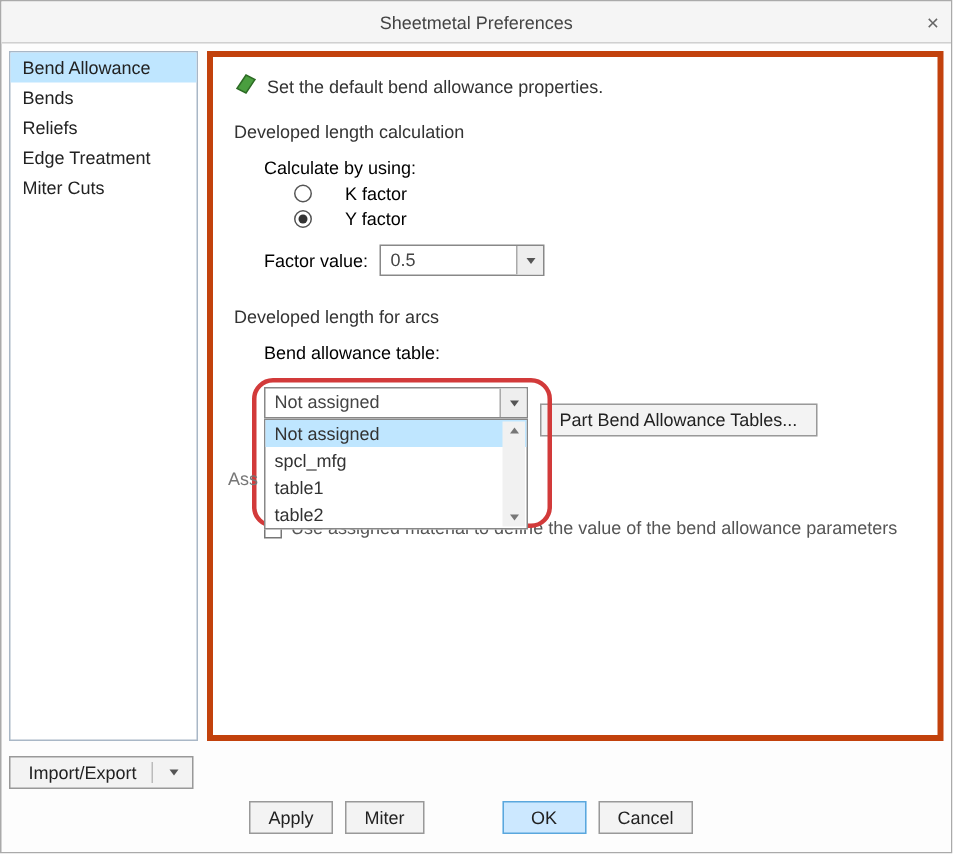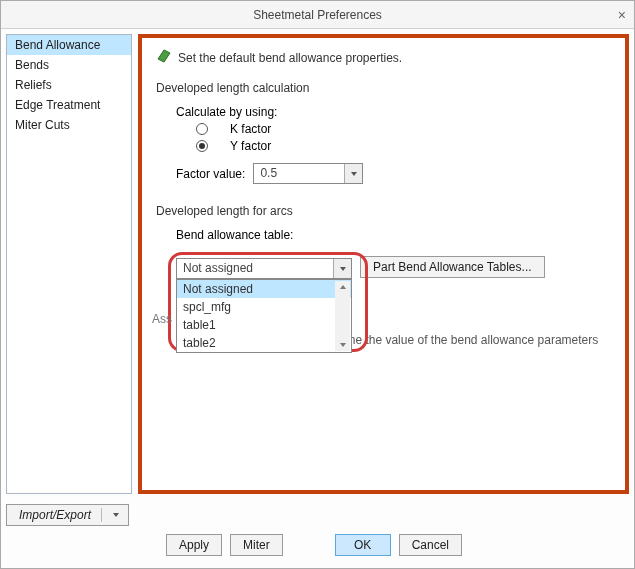--- a/index.html
+++ b/index.html
@@ -24,21 +24,21 @@
   .combo { display:flex; border:1px solid #888; background:#fff; height:21px; }
   .combo .combo-text { flex:1; padding:2px 6px; color:#444; }
   .combo .combo-btn { width:18px; border-left:1px solid #aaa; display:flex; align-items:center; justify-content:center; background:#eee; }
   .combo .combo-btn svg { width:8px; height:8px; }
   .btn { border:1px solid #999; background:#f3f3f3; padding:3px 12px; cursor:default; color:#222; }
   .btn.primary { background:#cce8ff; border-color:#5aa7dd; }
   .btn.dd { display:flex; align-items:center; gap:10px; padding:3px 8px 3px 12px; }
   .btn.dd .sep { width:1px; height:14px; background:#bbb; }
   .footer { padding:5px 12px 12px 5px; }
   .footer-row { display:flex; justify-content:center; gap:8px; margin-top:8px; }
-  .ie-row { margin-bottom:4px;font-style:italic; }
+  .ie-row { margin-bottom:4px; }
   .checkbox { width:12px; height:12px; border:1px solid #777; display:inline-block; vertical-align:middle; margin-right:6px; }
   .cb-row { color:#555; }
 
   
   .dd-wrap { position:relative; margin-top:6px; }
   .callout { position:absolute; top:-6px; left:-8px; width:200px; border:3px solid #d23a3a; border-radius:14px; padding:5px 4px 8px 4px; background:transparent; pointer-events:none; }
   .dd-combo { width:176px; position:relative; z-index:2; }
   .dd-list { position:absolute; top:21px; left:0; width:176px; border:1px solid #888; background:#fff; z-index:3; }
   .dd-list .opt { padding:2px 6px; color:#333; display:flex; }
   .dd-list .opt.sel { background:#bfe6ff; }
@@ -135,21 +135,21 @@
                 </svg>
               <svg viewBox="0 0 8 8">
                   <path d="M1 2 L4 6 L7 2 Z" fill="#777"></path>
                 </svg>
             </div>
           </div>
 
           <div style="position:absolute; top:54px; left:-24px;" class="obscured">Ass</div>
         </div>
 
-        <div class="btn" style="margin-top:4px;">
+        <div class="btn" style="margin-top:17px;">
           <span>Part Bend Allowance Tables...</span>
         </div>
       </div>
 
       <div class="indent1 cb-row" style="margin-top:54px;">
         <span class="checkbox"></span><span class="behind-text">Use assigned material to define the value of the bend allowance parameters</span>
       </div>
     </div>
   </div>
 

